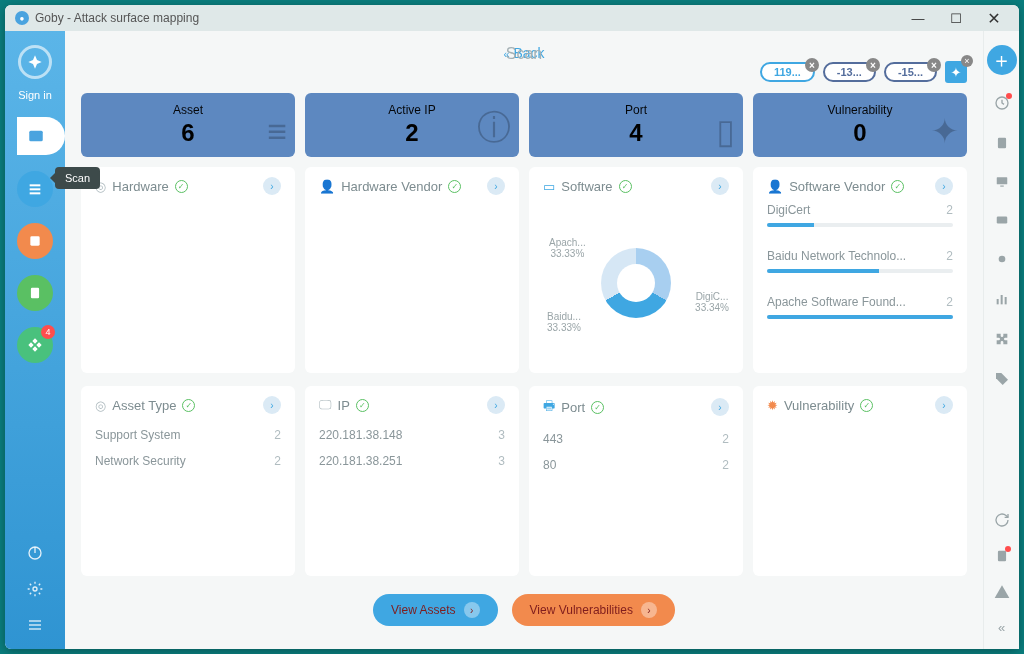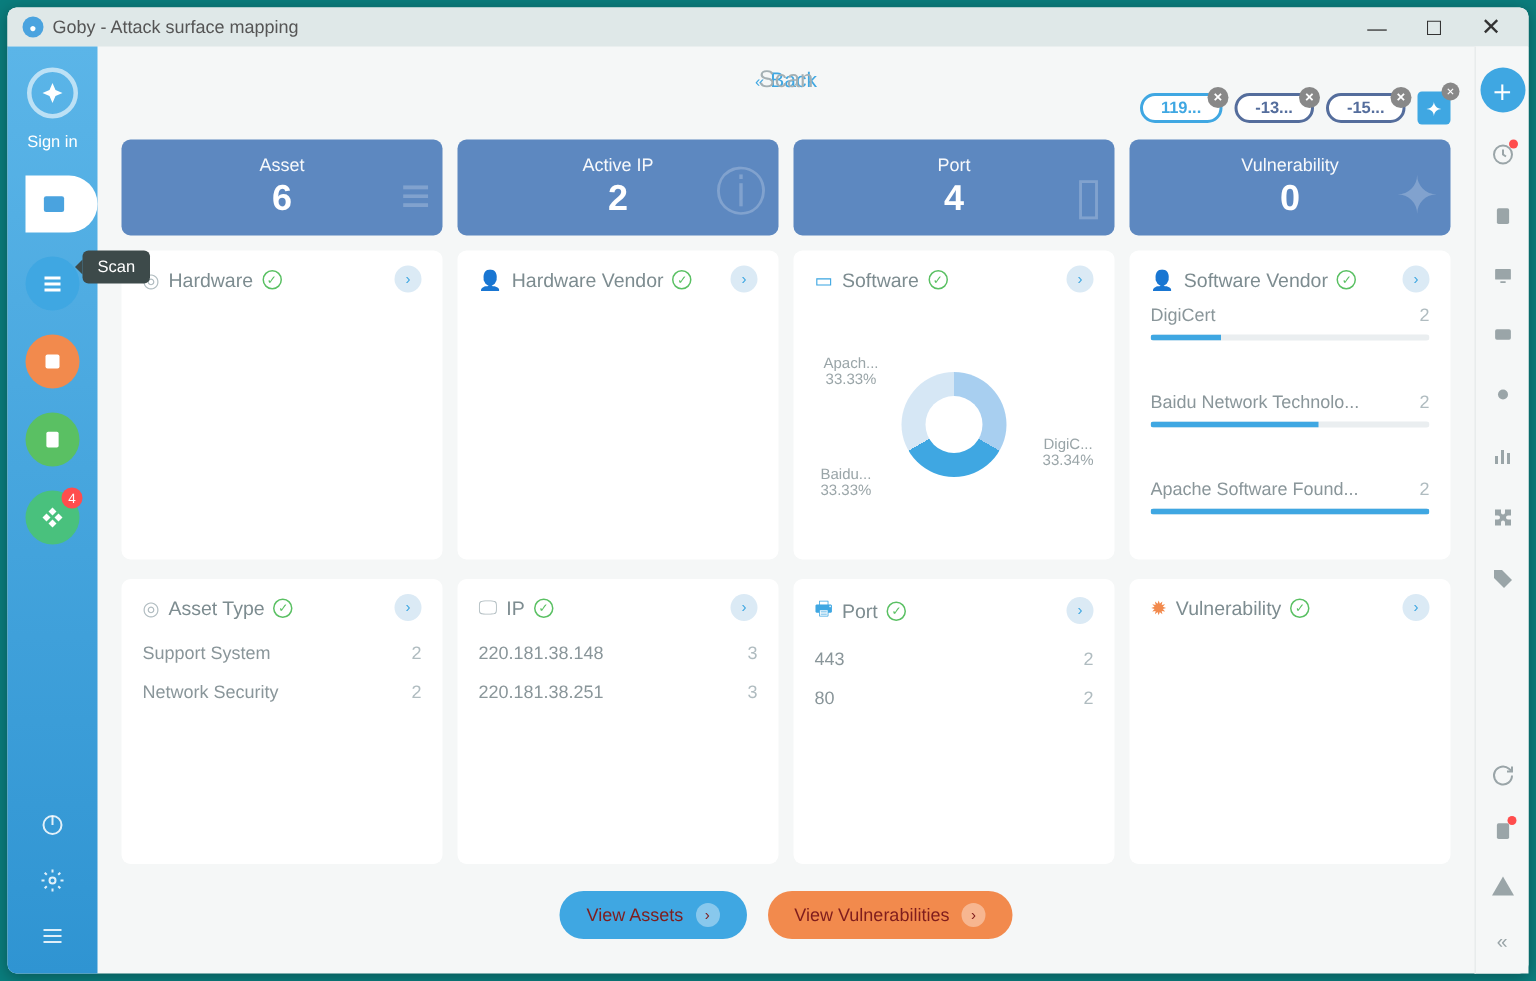--- a/index.html
+++ b/index.html
@@ -40,40 +40,40 @@
     .back-arrows { font-size:11px; margin-right:4px; }
     .pg-title { position:absolute; left:50%; transform:translateX(-50%); color:#a4b0b4; font-size:16px; }
     .pills { margin-left:auto; display:flex; gap:8px; align-items:center; }
     .pill { border:2px solid #3fa7e2; border-radius:14px; padding:2px 12px; font-size:11px; font-weight:600; color:#3fa7e2; position:relative; background:#fff; }
     .pill.neg { color:#546d9c; border-color:#546d9c; }
     .pill::after { content:'×'; position:absolute; top:-6px; right:-6px; width:14px; height:14px; background:#888; color:#fff; border-radius:50%; font-size:10px; display:flex; align-items:center; justify-content:center; }
     .filt-icon { width:22px; height:22px; background:#3fa7e2; color:#fff; display:flex; align-items:center; justify-content:center; border-radius:3px; cursor:pointer; font-size:13px; position:relative; }
     .filt-icon::after { content:'×'; position:absolute; top:-6px; right:-6px; width:12px; height:12px; background:#888; color:#fff; border-radius:50%; font-size:9px; display:flex; align-items:center; justify-content:center; }
     
     .stats { display:flex; gap:10px; margin-bottom:10px; }
-    .stat { flex:1; background:#5d88c0; color:#ffffff; border-radius:6px; padding:10px; text-align:center; position:relative; overflow:hidden; }
+    .stat { flex:1; background:#5d88c0; color:#000000; border-radius:6px; padding:10px; text-align:center; position:relative; overflow:hidden; }
     .stat-label { font-size:12px; opacity:.95; }
     .stat-value { font-size:24px; font-weight:600; margin-top:2px; }
     .stat-deco { position:absolute; right:8px; bottom:6px; opacity:.22; font-size:34px; }
     
     .panels { display:grid; grid-template-columns:repeat(4,1fr); gap:10px; flex:1; min-height:0; }
     .panel { background:#fff; border-radius:6px; padding:10px 14px; display:flex; flex-direction:column; min-height:0; overflow:hidden; }
     .p-header { display:flex; align-items:center; font-size:13px; color:#7d8c90; margin-bottom:8px; gap:6px; }
     .p-icon { color:#b0bcc0; display:flex; }
     .p-icon.asset { color:#b0bcc0; }
     .p-icon.ip { color:#b0bcc0; }
     .p-icon.port { color:#3fa7e2; }
     .p-icon.vend { color:#3fa7e2; }
     .p-icon.vuln { color:#f28a4d; }
     .check { width:13px; height:13px; border:1.5px solid #5ac063; border-radius:50%; display:inline-flex; align-items:center; justify-content:center; color:#5ac063; font-size:8px; }
     .p-arrow { margin-left:auto; width:18px; height:18px; background:#dbeaf5; color:#3fa7e2; border-radius:50%; display:flex; align-items:center; justify-content:center; font-size:10px; cursor:pointer; }
     .p-body { flex:1; overflow:hidden; font-size:12px; }
     .row { display:flex; justify-content:space-between; color:#8a969a; padding:6px 0; }
     .row .ct { color:#b0bcc0; }
-    .bar-row { margin-bottom:34px; }
+    .bar-row { margin-bottom:22px; }
     .bar-row .bh { display:flex; justify-content:space-between; color:#8a969a; font-size:12px; margin-bottom:6px; }
     .bar-row .bh .ct { color:#b0bcc0; }
     .bar { height:4px; background:#eaeef0; border-radius:2px; overflow:hidden; position:relative; }
     .bar .fill { position:absolute; left:0; top:0; bottom:0; background:#3fa7e2; }
     
     .donut-wrap { position:relative; width:100%; height:180px; display:flex; align-items:center; justify-content:center; }
     .donut {
       width:70px; height:70px; border-radius:50%;
       background: conic-gradient(#a8cff0 0deg 120deg, #3fa7e2 120deg 240deg, #d6e7f5 240deg 360deg);
       position:relative;

